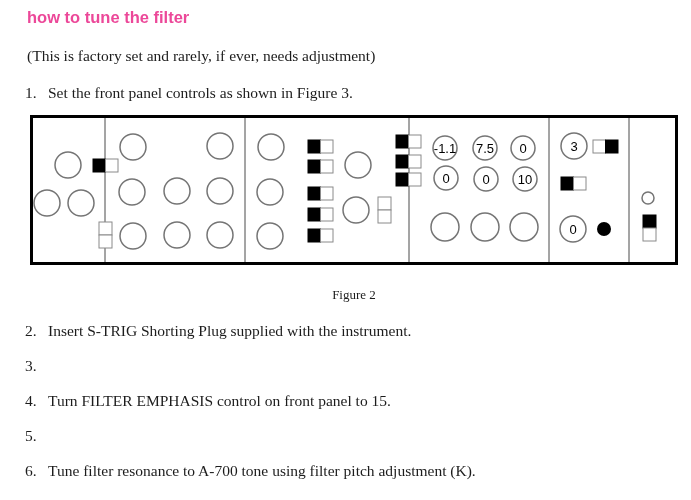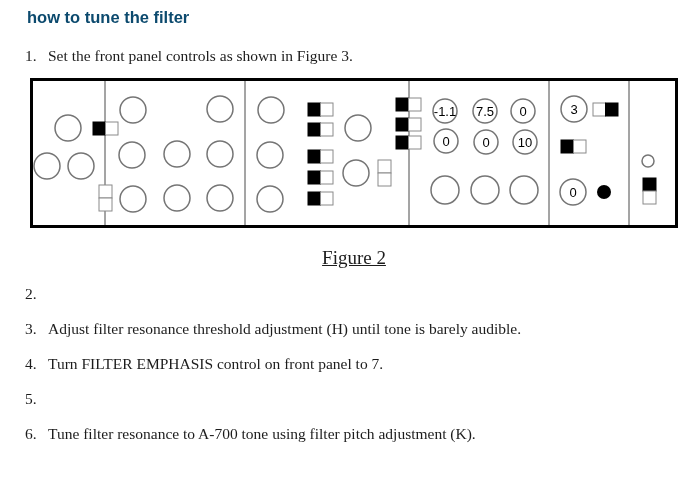--- a/index.html
+++ b/index.html
@@ -3,39 +3,40 @@
 <meta charset="utf-8">
 <style>
   html,body{margin:0;padding:0;}
   body{
     width:691px;height:500px;overflow:hidden;background:#ffffff;
     font-family:"Liberation Serif", serif;color:#1c1c1c;
   }
   .page{position:relative;width:691px;height:500px;}
   .doc-title{
     font-family:"Liberation Sans", sans-serif;
-    font-size:16.5px;font-weight:bold;color:#0c4a6e;
+    font-size:16.5px;font-weight:bold;color:#ec4899;
     margin:8px 0 0 27px;line-height:19px;
   }
   .subtitle{font-size:15.5px;line-height:17px;margin:20px 0 0 27px;}
   .step{display:flex;font-size:15.5px;line-height:17px;}
   .step .num{margin-left:25px;width:23px;flex:0 0 23px;}
   .step.first{margin-top:20px;}
   #figure-box{margin:14px 0 0 30px;width:648px;height:150px;}
-  .caption{margin:21px 0 0 30px;width:648px;text-align:center;font-size:19px;line-height:17px;text-decoration:underline;}
+  .caption{margin:21px 0 0 30px;width:648px;text-align:center;font-size:13px;line-height:17px;}
   .steps-below .step{margin-top:18px;}
   .steps-below .step:first-child{margin-top:19px;}
 </style>
 </head>
 <body>
 
 <div class="page">
 
   <h1 class="doc-title">how to tune the filter</h1>
 
+  <p class="subtitle">(This is factory set and rarely, if ever, needs adjustment)</p>
 
   <div class="step first">
     <span class="num">1.</span>
     <span>Set the front panel controls as shown in Figure 3.</span>
   </div>
 
   <div id="figure-box"><svg width="648" height="150" viewBox="0 0 648 150">
         <line x1="75" y1="2" x2="75" y2="148" stroke="#4a4a4a" stroke-width="1"></line>
         <line x1="215" y1="2" x2="215" y2="148" stroke="#4a4a4a" stroke-width="1"></line>
         <line x1="379" y1="2" x2="379" y2="148" stroke="#4a4a4a" stroke-width="1"></line>
@@ -135,28 +136,28 @@
         <circle cx="618" cy="83" r="6" fill="#ffffff" stroke="#757575" stroke-width="1.5"></circle>
         <circle cx="574" cy="114" r="7" fill="#000000"></circle>
         <rect x="1.5" y="1.5" width="645" height="147" fill="none" stroke="#000000" stroke-width="3"></rect>
       </svg></div>
 
   <div class="caption">Figure 2</div>
 
   <div class="steps-below">
     <div class="step">
       <span class="num">2.</span>
+      <span>Insert S-TRIG Shorting Plug supplied with the instrument.</span>
     </div>
     <div class="step">
       <span class="num">3.</span>
-      <span>Adjust filter resonance threshold adjustment (H) until tone is barely audible.</span>
     </div>
     <div class="step">
       <span class="num">4.</span>
-      <span>Turn FILTER EMPHASIS control on front panel to 7.</span>
+      <span>Turn FILTER EMPHASIS control on front panel to 15.</span>
     </div>
     <div class="step">
       <span class="num">5.</span>
     </div>
     <div class="step">
       <span class="num">6.</span>
       <span>Tune filter resonance to A-700 tone using filter pitch adjustment (K).</span>
     </div>
   </div>
 

